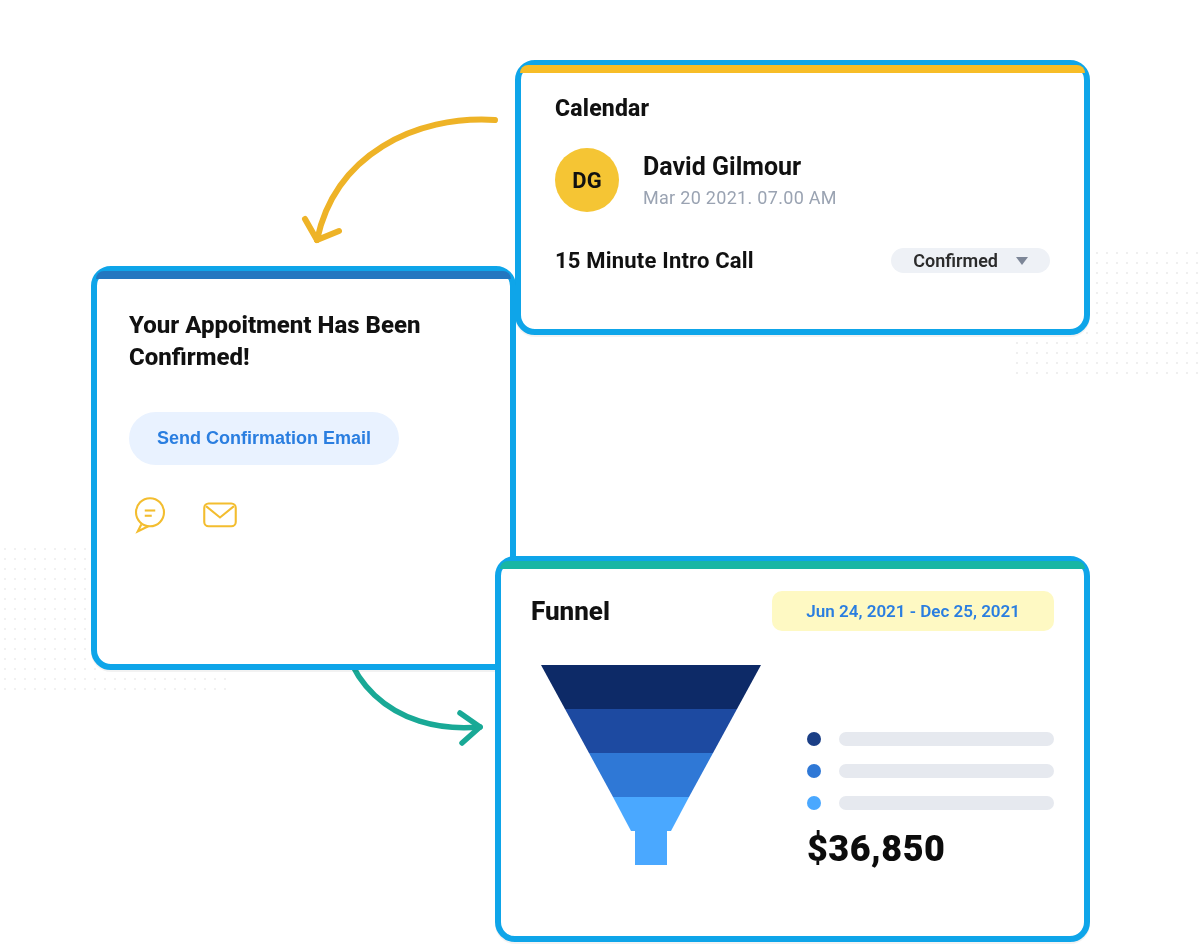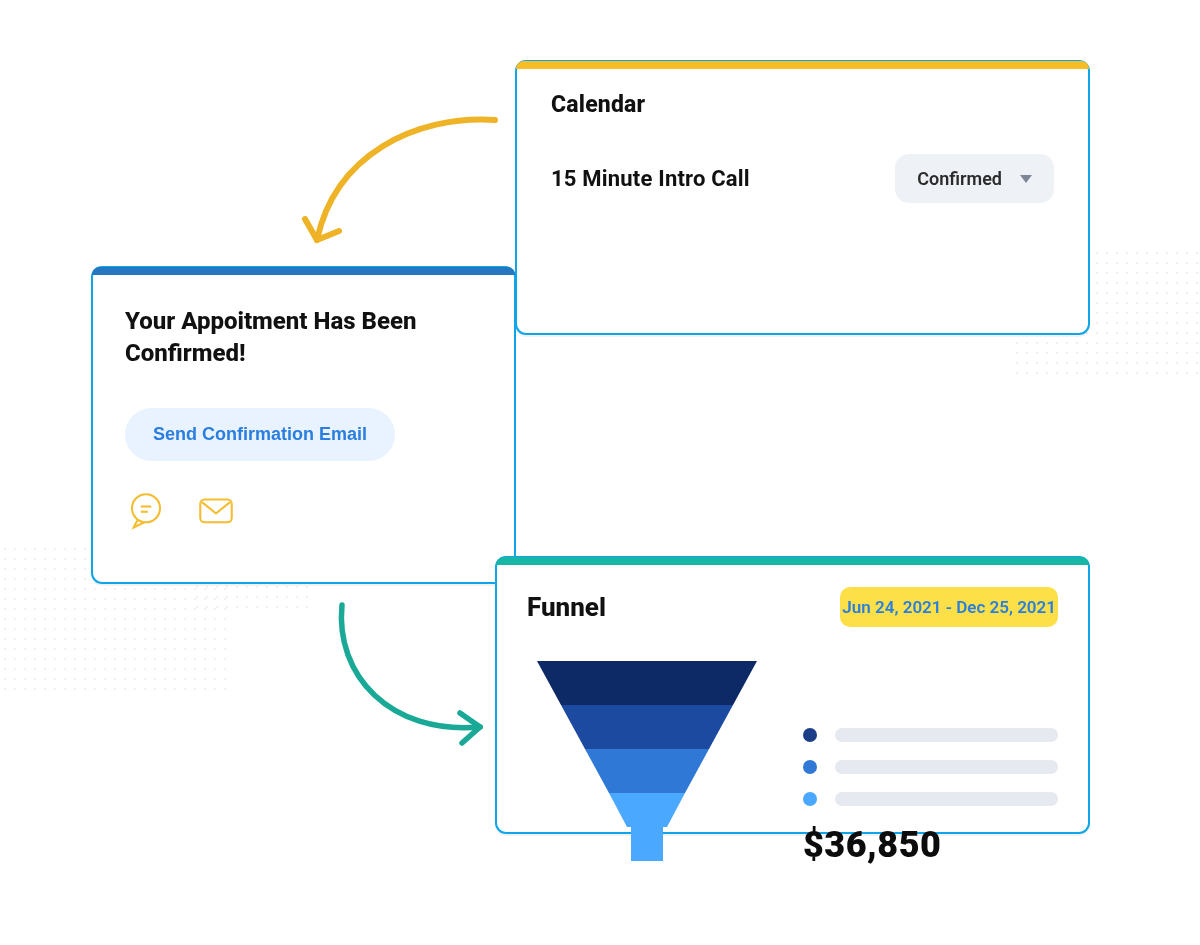--- a/index.html
+++ b/index.html
@@ -28,22 +28,22 @@
     .arrow {
       position: absolute;
       z-index: 1;
       pointer-events: none;
     }
 
     
     .card {
       position: absolute;
       background: #fff;
-      border: 2px solid #0ea5e9;
-      border-radius: 11px;
+      border: 6px solid #0ea5e9;
+      border-radius: 20px;
       box-shadow: 0 2px 0 rgba(0,0,0,.05);
       z-index: 2;
     }
     .card .accent {
       height: 8px;
       border-top-left-radius: 24px;
       border-top-right-radius: 24px;
       margin: -1px -1px 0 -1px;
     }
     .calendar-card {
@@ -59,51 +59,51 @@
       width: 64px; height: 64px; border-radius: 50%;
       background:#f5c534; display:flex; align-items:center; justify-content:center;
       font-weight:700; font-size:22px; color:#111;
     }
     .cal-name { font-size: 25px; font-weight:700; color:#111;}
     .cal-date { font-size:18px; color:#9aa3b2; margin-top:6px; letter-spacing:.3px;}
     .cal-bottom { display:flex; align-items:center; justify-content:space-between; margin-top:36px;}
     .cal-meeting { font-size:22px; font-weight:700; color:#111; letter-spacing:.2px;}
     .status-pill {
       background:#eef1f6; color:#2b2b2b; font-size:18px; font-weight:600;
-      padding:14px 22px; border-radius:14px; display:flex; align-items:center; gap:18px;
+      padding:2px 22px; border-radius:14px; display:flex; align-items:center; gap:18px;
       cursor:pointer;
     }
     .chev { width:0; height:0; border-left:6px solid transparent; border-right:6px solid transparent; border-top:8px solid #7d8697;}
 
     
     .appt-card {
-      top: 266px; left: 91px; width: 425px; height: 318px;
+      top: 266px; left: 91px; width: 425px; height: 404px;
     }
     .appt-card .accent { background:#2477c0; height:8px;}
     .appt-body { padding: 30px 32px 0 32px; }
     .appt-title { font-size:24px; font-weight:800; color:#111; line-height:1.35; }
     .appt-date { font-size:20px; font-weight:600; color:#2a7ee0; margin-top:14px; }
     .cta {
       margin-top:38px; display:inline-block; background:#e9f2ff; color:#2a7ee0;
       font-size:18px; font-weight:600; padding:16px 28px; border-radius:999px; border:none; cursor:pointer;
     }
     .mini-icons { display:flex; gap:28px; margin-top:28px;}
     .mini-icons svg { width:42px; height:42px; stroke:#f3bd2f; fill:none; stroke-width:2.4;}
 
     
     .funnel-card {
-      top: 556px; left: 495px; width: 595px; height: 278px;
+      top: 556px; left: 495px; width: 595px; height: 386px;
     }
     .funnel-card .accent { background:#18b6a4; }
     .fun-body { padding: 22px 30px 0 30px; }
     .fun-head { display:flex; align-items:center; justify-content:space-between;}
     .fun-title { font-size:26px; font-weight:800; color:#111;}
     .date-range {
-      background:#fde047; color:#2a7ee0; font-size:17px; font-weight:600;
-      padding:10px 2px; border-radius:10px;
+      background:#fef9c3; color:#2a7ee0; font-size:17px; font-weight:600;
+      padding:10px 34px; border-radius:10px;
     }
     .fun-content { display:flex; gap:36px; margin-top:24px;align-items:flex-end;}
     .funnel-svg { width:240px; height:215px; flex-shrink:0;}
     .fun-right { flex:1; padding-top:6px;}
     .legend-row { display:flex; align-items:center; gap:18px; margin-bottom:18px;}
     .l-dot { width:14px; height:14px; border-radius:50%; }
     .l-bar { height:14px; background:#e6e9ef; border-radius:8px; flex:1;}
     .total { font-size:36px; font-weight:900; color:#0c0c0c; margin-top:18px; letter-spacing:.5px;}
   </style>
 </head>
@@ -122,20 +122,27 @@
 <svg class="arrow" style="top:595px; left:320px;" width="190" height="160" viewBox="0 0 190 160">
   <path d="M22 10 C 15 80, 70 140, 160 132" fill="none" stroke="#19a996" stroke-width="5.5" stroke-linecap="round"></path>
   <path d="M160 132 L140 118" stroke="#19a996" stroke-width="5.5" stroke-linecap="round" fill="none"></path>
   <path d="M160 132 L142 148" stroke="#19a996" stroke-width="5.5" stroke-linecap="round" fill="none"></path>
 </svg>
 
 <div class="card calendar-card">
   <div class="accent"></div>
   <div class="cal-body">
     <div class="cal-title">Calendar</div>
+    <div class="cal-row">
+      <div class="avatar">DG</div>
+      <div>
+        <div class="cal-name">David Gilmour</div>
+        <div class="cal-date">Mar 20 2021. 07.00 AM</div>
+      </div>
+    </div>
     <div class="cal-bottom">
       <div class="cal-meeting">15 Minute Intro Call</div>
       <div class="status-pill">
         <span>Confirmed</span>
         <span class="chev"></span>
       </div>
     </div>
   </div>
 </div>
 

